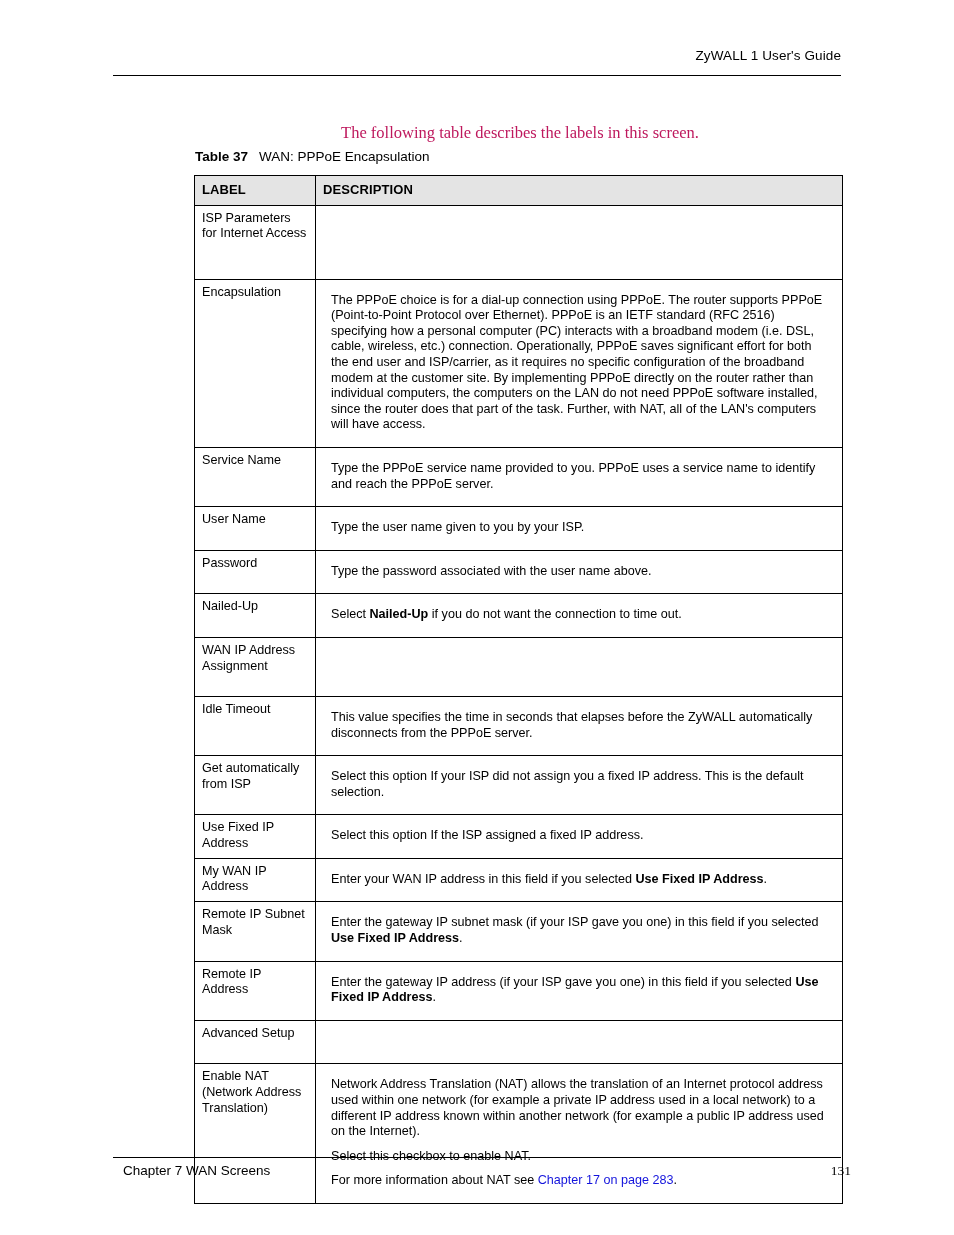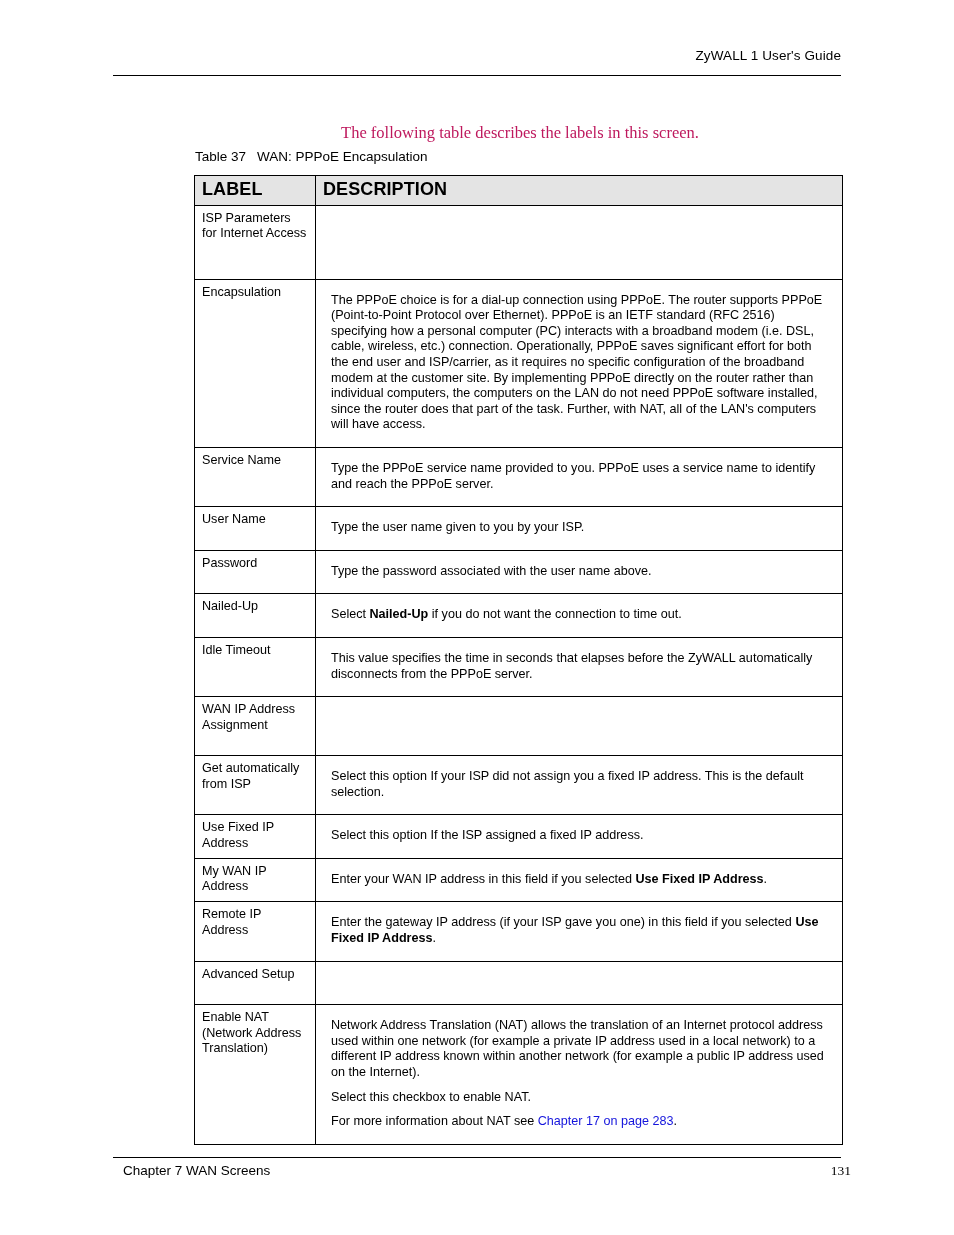--- a/index.html
+++ b/index.html
@@ -59,21 +59,21 @@
   
   .table-caption {
     position: absolute;
     left: 195px;
     top: 149px;
     font-size: 13.5px;
     color: #000;
     white-space: nowrap;
   }
   .table-caption .cap-num {
-    font-weight: normal;
+    font-weight: bold;
   }
   .table-caption .cap-gap {
     display: inline-block;
     width: 11px;
   }
 
   
   .tbl-wrap {
     position: absolute;
     left: 194px;
@@ -93,21 +93,21 @@
   table.labels th,
   table.labels td {
     border: 1.1px solid #000;
     vertical-align: top;
     padding: 5px 7px 6px 7px;
     text-align: left;
   }
   table.labels thead th {
     background: #e4e4e4;
     font-weight: bold;
-    font-size: 18px;
+    font-size: 13px;
     padding-top: 6px;
     padding-bottom: 7px;
     letter-spacing: 0.1px;
   }
   table.labels td.lbl {
     white-space: normal;
     word-spacing: 0;
   }
   td.desc p {
     margin: 8px;
@@ -215,54 +215,60 @@
 
 
         <tr>
           <td class="lbl">Nailed-Up</td>
           <td class="desc">
             <p><span>Select </span><span class="b">Nailed-Up</span><span> if you do not want the connection to time out.</span></p>
           </td>
         </tr>
 
         <tr>
-          <td class="lbl">Idle Timeout</td>
-          <td class="desc">
-            <p>This value specifies the time in seconds that elapses before the ZyWALL automatically disconnects from the PPPoE server.</p>
-          </td>
-        </tr>
-
-        <tr>
           <td class="lbl">WAN IP Address Assignment</td>
           <td class="desc empty">
             <p style="min-height:31px">&nbsp;</p>
           </td>
         </tr>
 
         <tr>
+          <td class="lbl">Idle Timeout</td>
+          <td class="desc">
+            <p>This value specifies the time in seconds that elapses before the ZyWALL automatically disconnects from the PPPoE server.</p>
+          </td>
+        </tr>
+
+        <tr>
           <td class="lbl">Get automatically from ISP</td>
           <td class="desc">
             <p>Select this option If your ISP did not assign you a fixed IP address. This is the default selection.</p>
           </td>
         </tr>
 
         <tr>
           <td class="lbl">Use Fixed IP Address</td>
           <td class="desc">
             <p>Select this option If the ISP assigned a fixed IP address.</p>
           </td>
         </tr>
 
         <tr>
           <td class="lbl">My WAN IP Address</td>
           <td class="desc">
             <p><span>Enter your WAN IP address in this field if you selected </span><span class="b">Use Fixed IP Address</span><span>.</span></p>
           </td>
         </tr>
 
+        <tr>
+          <td class="lbl">Remote IP Subnet Mask</td>
+          <td class="desc">
+            <p><span>Enter the gateway IP subnet mask (if your ISP gave you one) in this field if you selected </span><span class="b">Use Fixed IP Address</span><span>.</span></p>
+          </td>
+        </tr>
 
         <tr>
           <td class="lbl">Remote IP Address</td>
           <td class="desc">
             <p><span>Enter the gateway IP address (if your ISP gave you one) in this field if you selected </span><span class="b">Use Fixed IP Address</span><span>.</span></p>
           </td>
         </tr>
 
         <tr>
           <td class="lbl">Advanced Setup</td>

